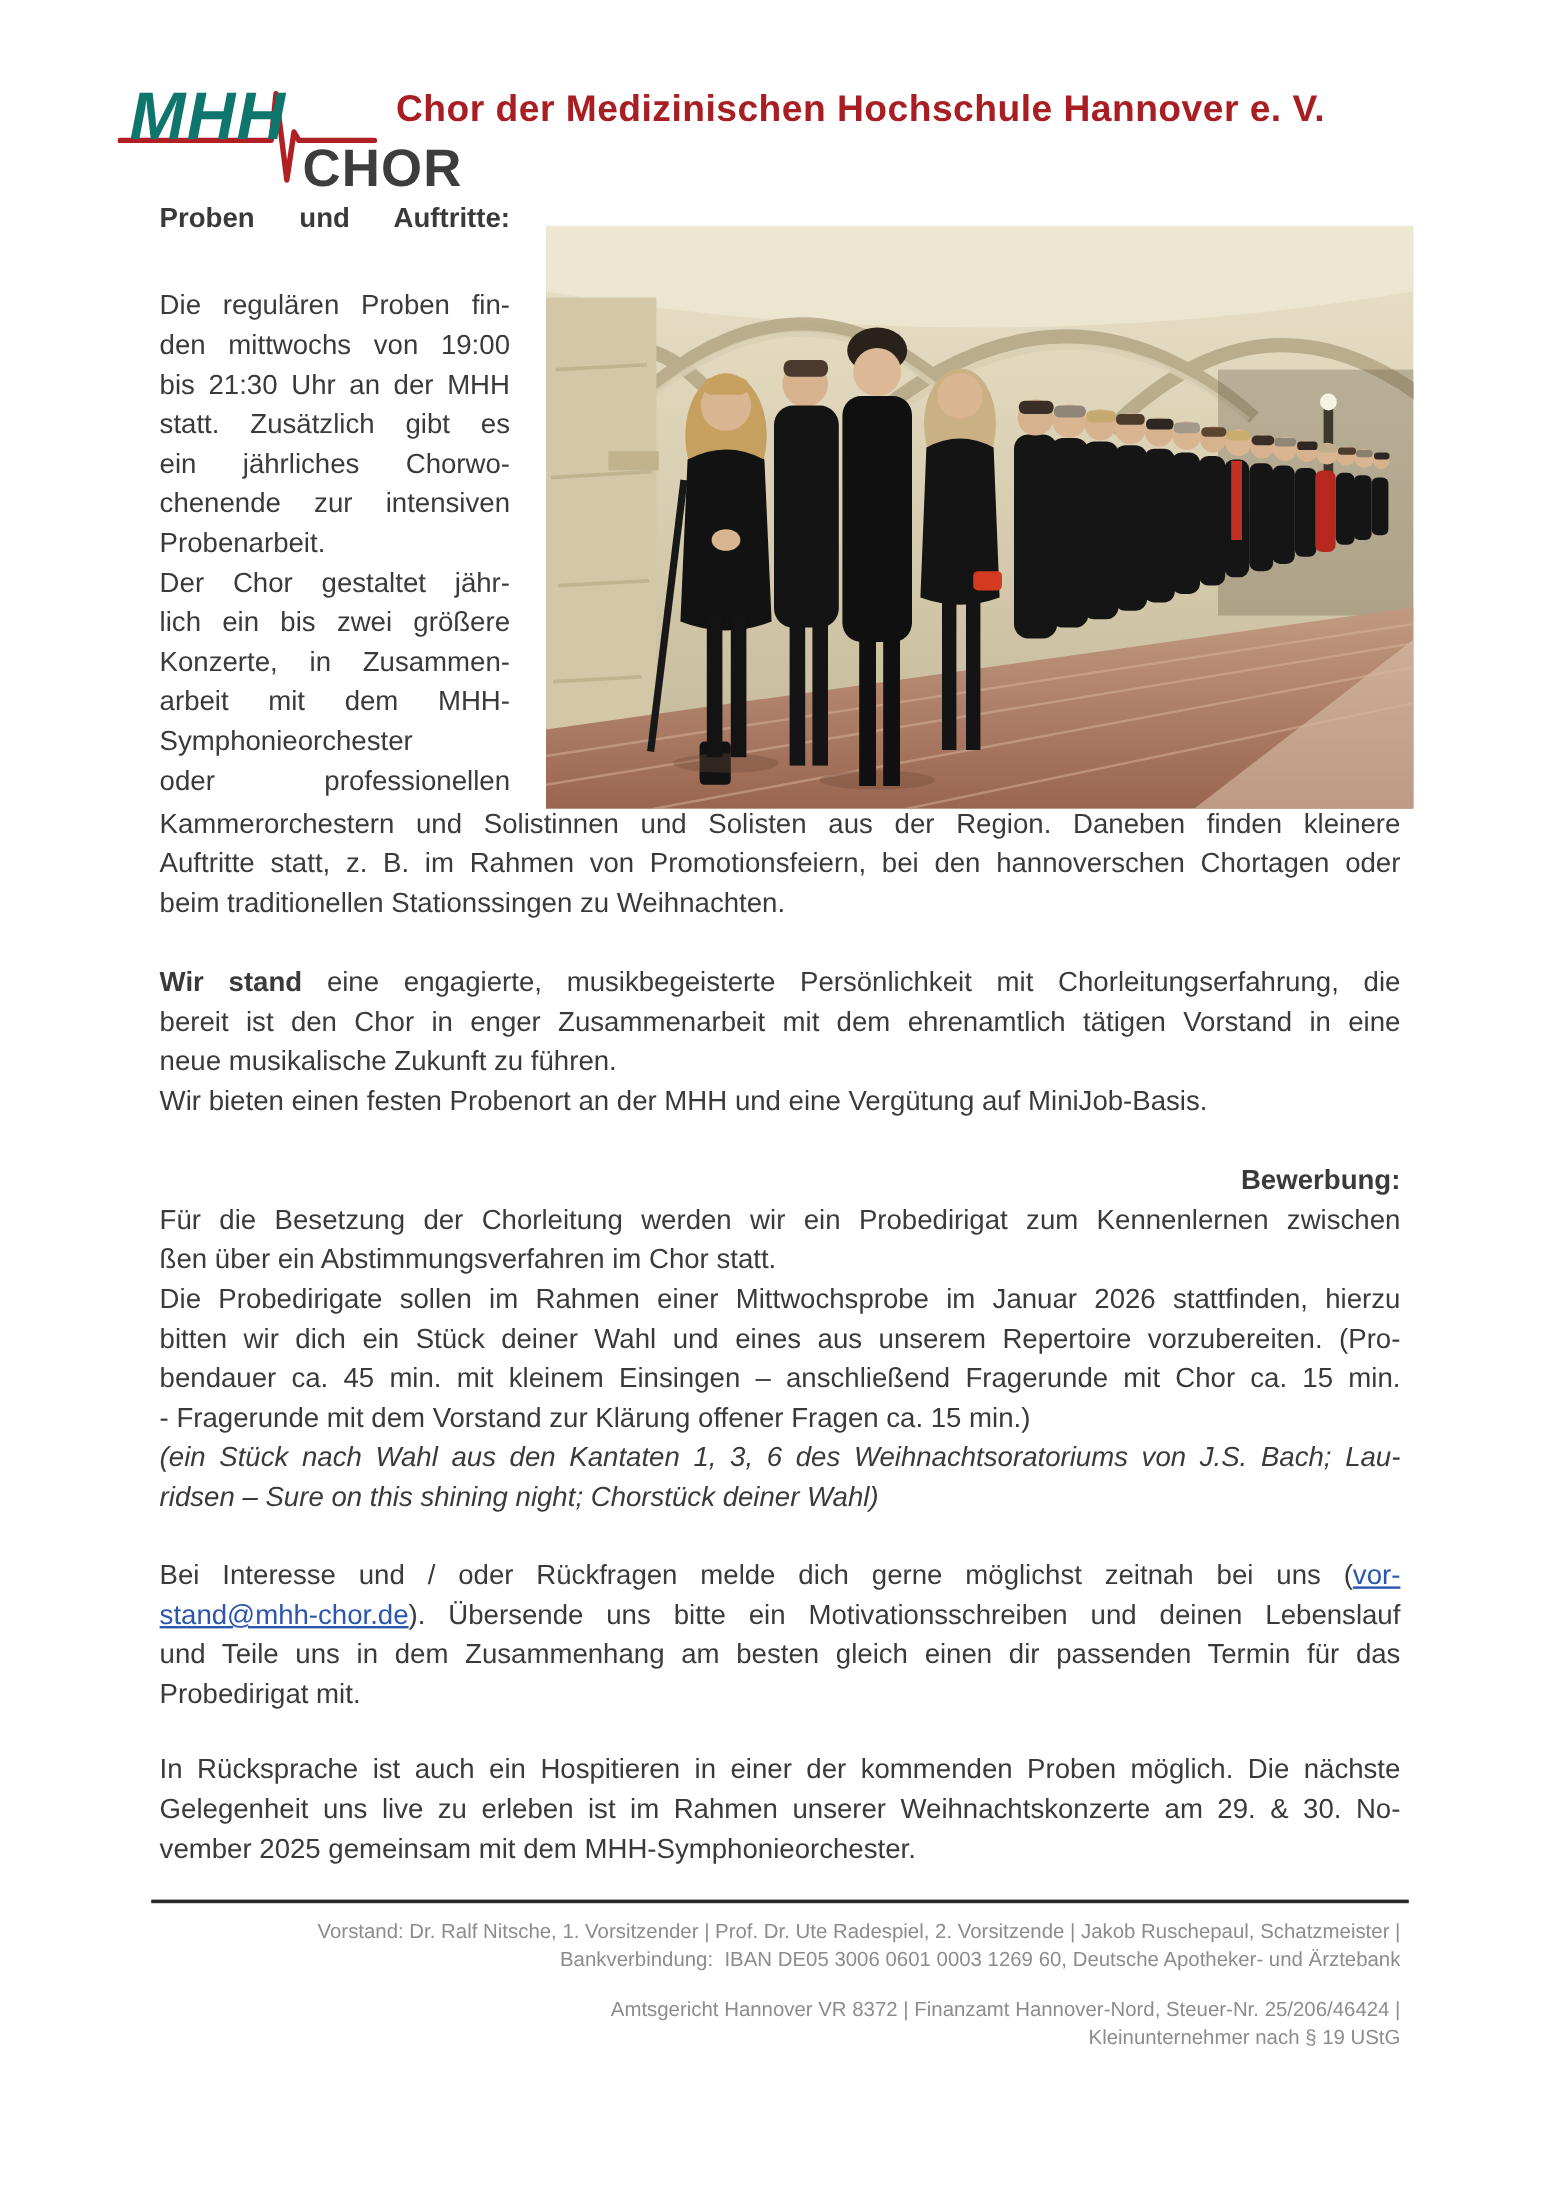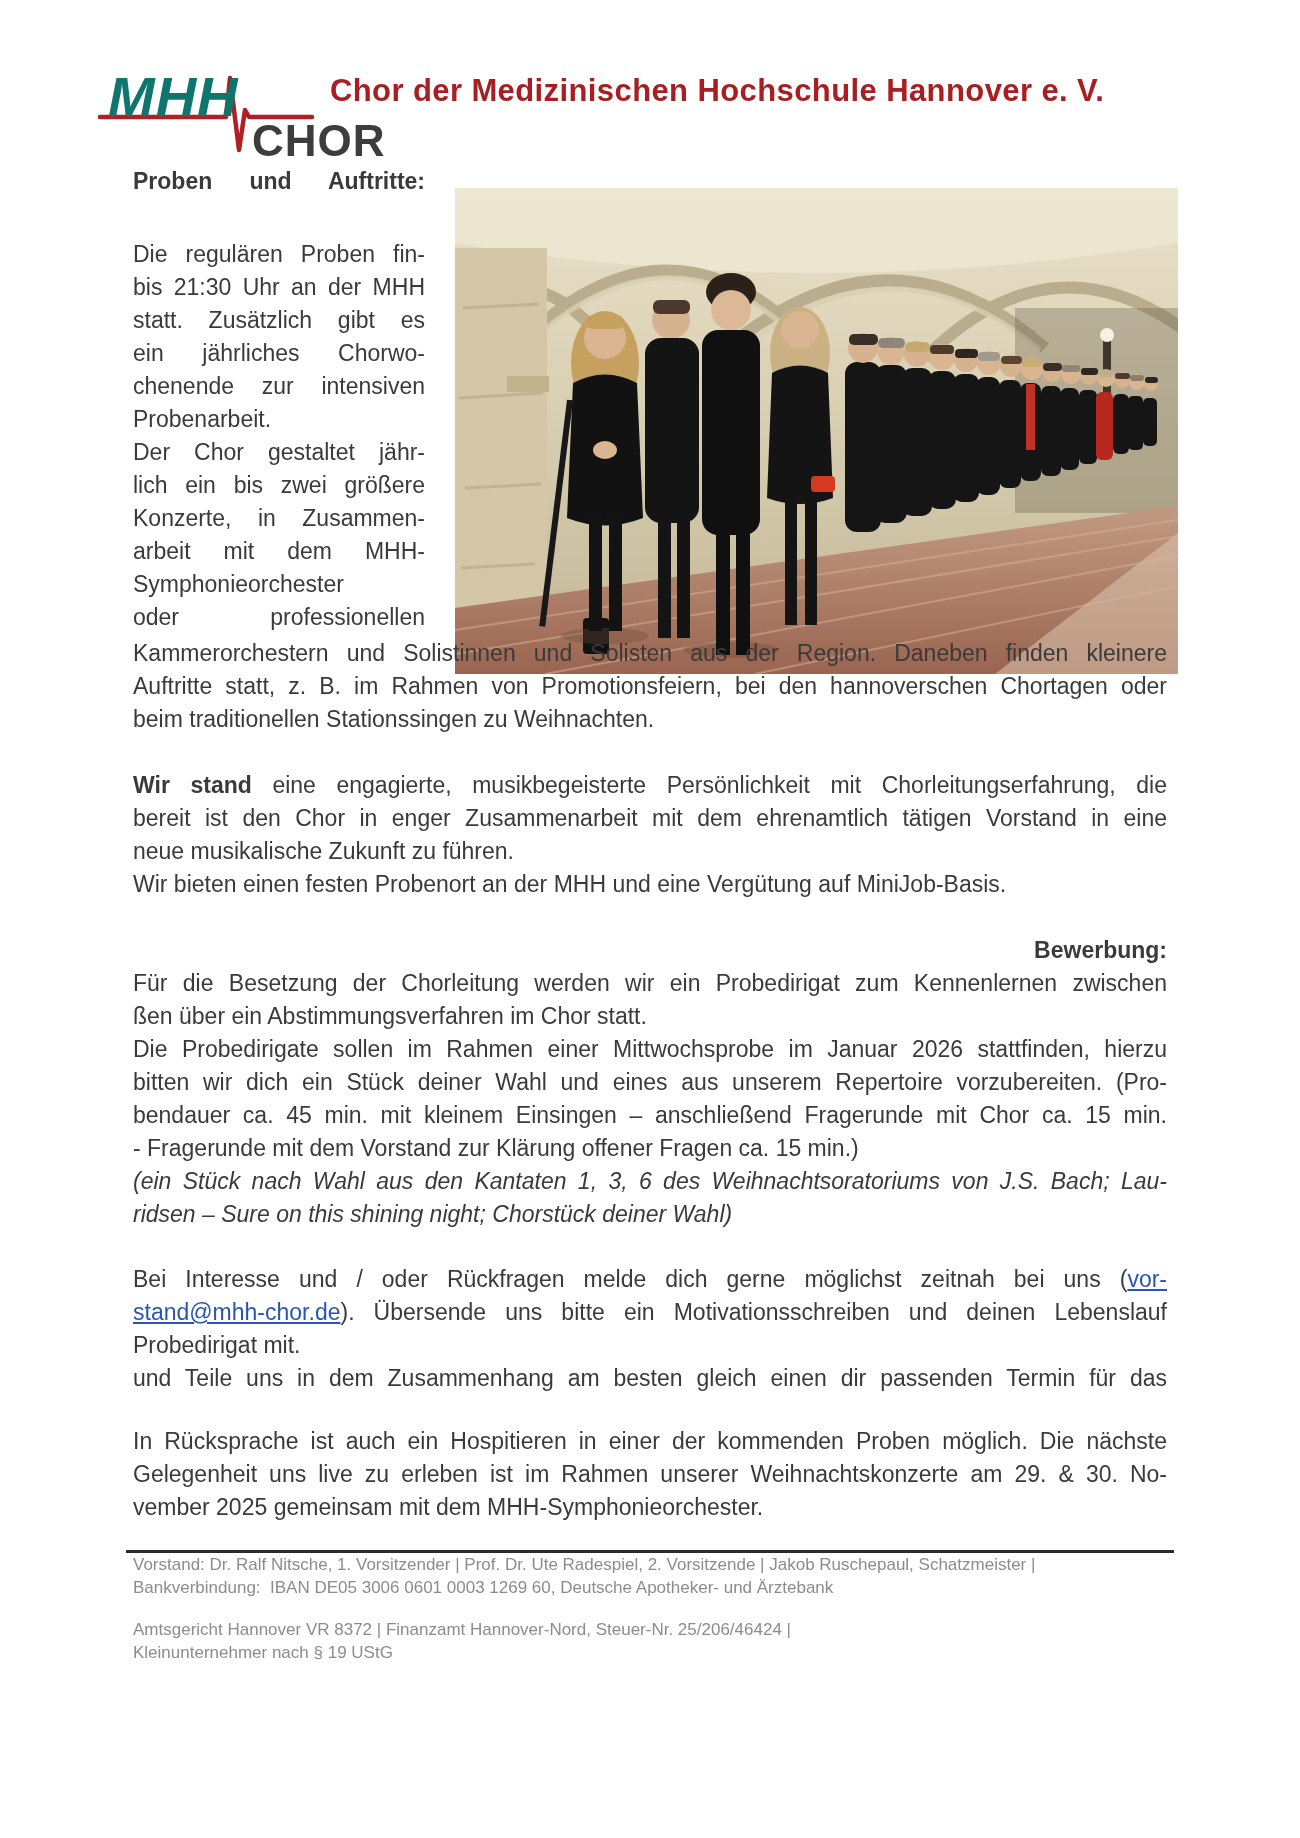--- a/index.html
+++ b/index.html
@@ -24,21 +24,21 @@
   .head-c{margin-top:33px;}
   .para-d{}
   .para-e{margin-top:32px;}
   .para-f{margin-top:30px;}
   .link{color:#2a56b0;text-decoration:underline;cursor:pointer;}
   
   .photo{position:absolute;left:455px;top:188px;width:723px;height:486px;}
   .photo svg{display:block;width:723px;height:486px;}
   
   .rule{margin-top:26px;margin-left:-7px;width:1048px;height:3px;background:#2a2a2a;}
-  .footer{margin-top:0;text-align:left;color:#8c8c8c;font-size:17px;line-height:23px;}
+  .footer{margin-top:12px;text-align:right;color:#8c8c8c;font-size:17px;line-height:23px;}
   .fgap{height:19px;}
 </style>
 </head>
 <body>
 
 <div class="photo">
   <svg viewBox="0 0 723 486" preserveAspectRatio="none">
     <defs>
       <linearGradient id="gWall" x1="0" y1="0" x2="0" y2="1">
         <stop offset="0" stop-color="#e9e1ca"></stop>
@@ -172,20 +172,21 @@
     </svg>
     <span class="logo-mhh">MHH</span>
     <span class="logo-chor">CHOR</span>
     <div class="doc-title">Chor der Medizinischen Hochschule Hannover e. V.</div>
   </div>
 
   <div class="line bold just left-col col-head">Proben und Auftritte:</div>
 
   <div class="col-block">
     <div class="line just left-col">Die regulären Proben fin-</div>
+    <div class="line just left-col">den mittwochs von 19:00</div>
     <div class="line just left-col">bis 21:30 Uhr an der MHH</div>
     <div class="line just left-col">statt. Zusätzlich gibt es</div>
     <div class="line just left-col">ein jährliches Chorwo-</div>
     <div class="line just left-col">chenende zur intensiven</div>
     <div class="line left-col">Probenarbeit.</div>
     <div class="line just left-col">Der Chor gestaltet jähr-</div>
     <div class="line just left-col">lich ein bis zwei größere</div>
     <div class="line just left-col">Konzerte, in Zusammen-</div>
     <div class="line just left-col">arbeit mit dem MHH-</div>
     <div class="line left-col">Symphonieorchester</div>
@@ -216,22 +217,22 @@
     <div class="line just">bitten wir dich ein Stück deiner Wahl und eines aus unserem Repertoire vorzubereiten. (Pro-</div>
     <div class="line just">bendauer ca. 45 min. mit kleinem Einsingen – anschließend Fragerunde mit Chor ca. 15 min.</div>
     <div class="line">- Fragerunde mit dem Vorstand zur Klärung offener Fragen ca. 15 min.)</div>
     <div class="line just ital">(ein Stück nach Wahl aus den Kantaten 1, 3, 6 des Weihnachtsoratoriums von J.S. Bach; Lau-</div>
     <div class="line ital">ridsen – Sure on this shining night; Chorstück deiner Wahl)</div>
   </div>
 
   <div class="para-e">
     <div class="line just"><span>Bei Interesse und / oder Rückfragen melde dich gerne möglichst zeitnah bei uns (</span><span class="link">vor-</span></div>
     <div class="line just"><span class="link">stand@mhh-chor.de</span><span>). Übersende uns bitte ein Motivationsschreiben und deinen Lebenslauf</span></div>
+    <div class="line just">und Teile uns in dem Zusammenhang am besten gleich einen dir passenden Termin für das</div>
     <div class="line">Probedirigat mit.</div>
-    <div class="line just">und Teile uns in dem Zusammenhang am besten gleich einen dir passenden Termin für das</div>
   </div>
 
   <div class="para-f">
     <div class="line just">In Rücksprache ist auch ein Hospitieren in einer der kommenden Proben möglich. Die nächste</div>
     <div class="line just">Gelegenheit uns live zu erleben ist im Rahmen unserer Weihnachtskonzerte am 29. &amp; 30. No-</div>
     <div class="line">vember 2025 gemeinsam mit dem MHH-Symphonieorchester.</div>
   </div>
 
   <div class="rule"></div>
 

